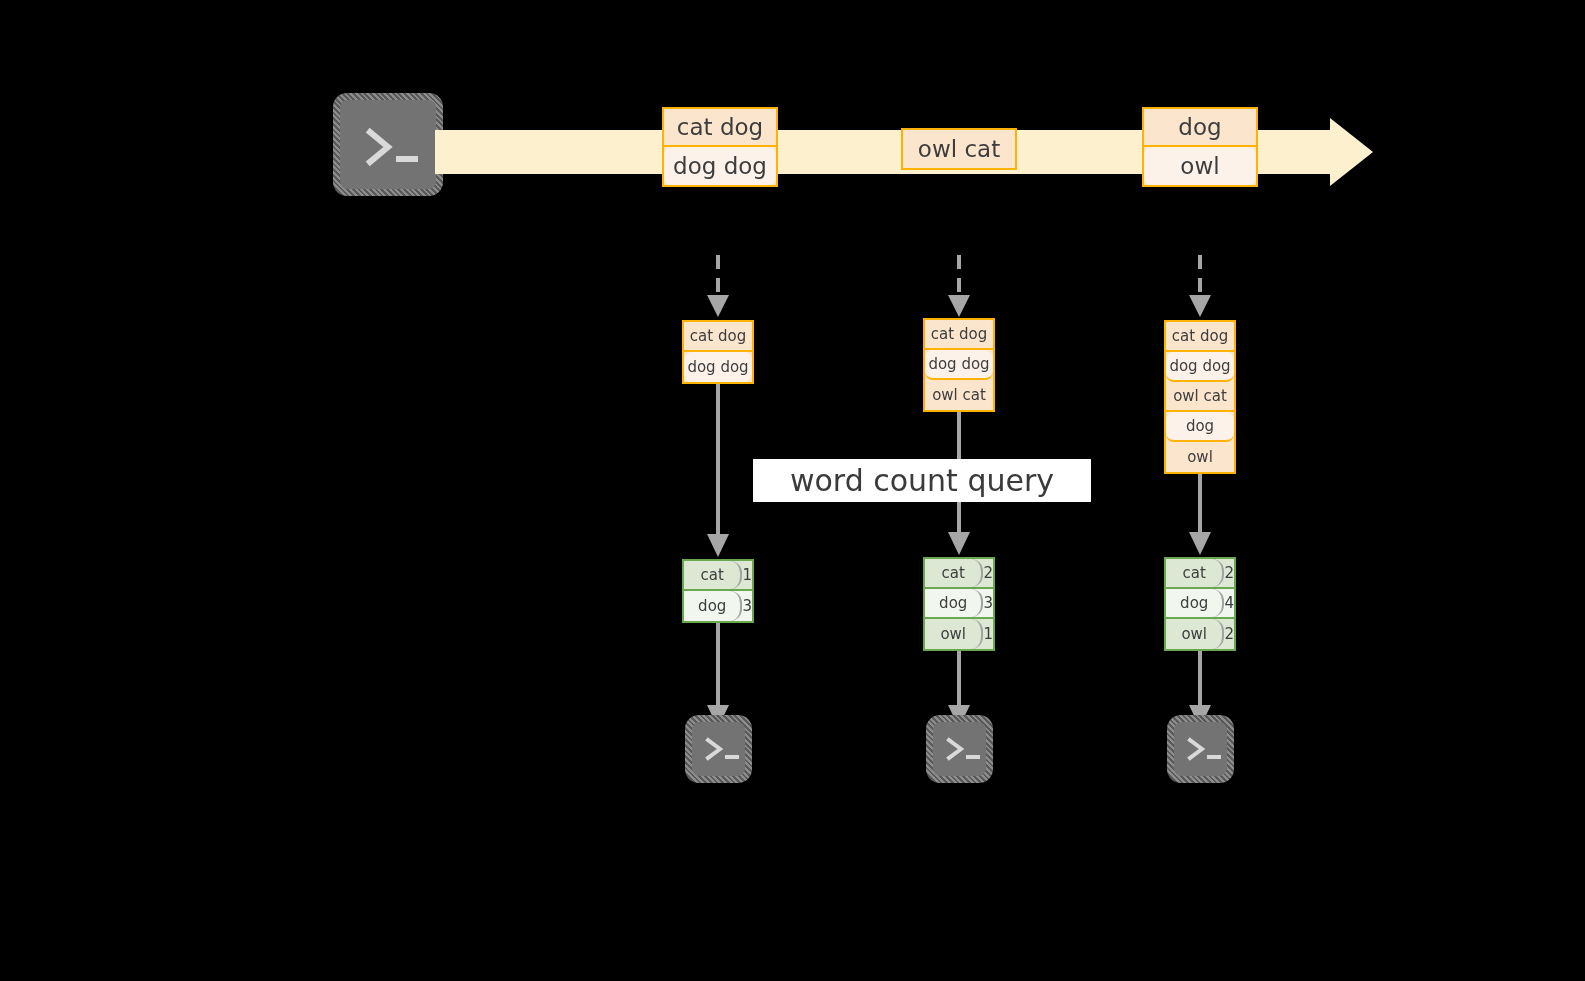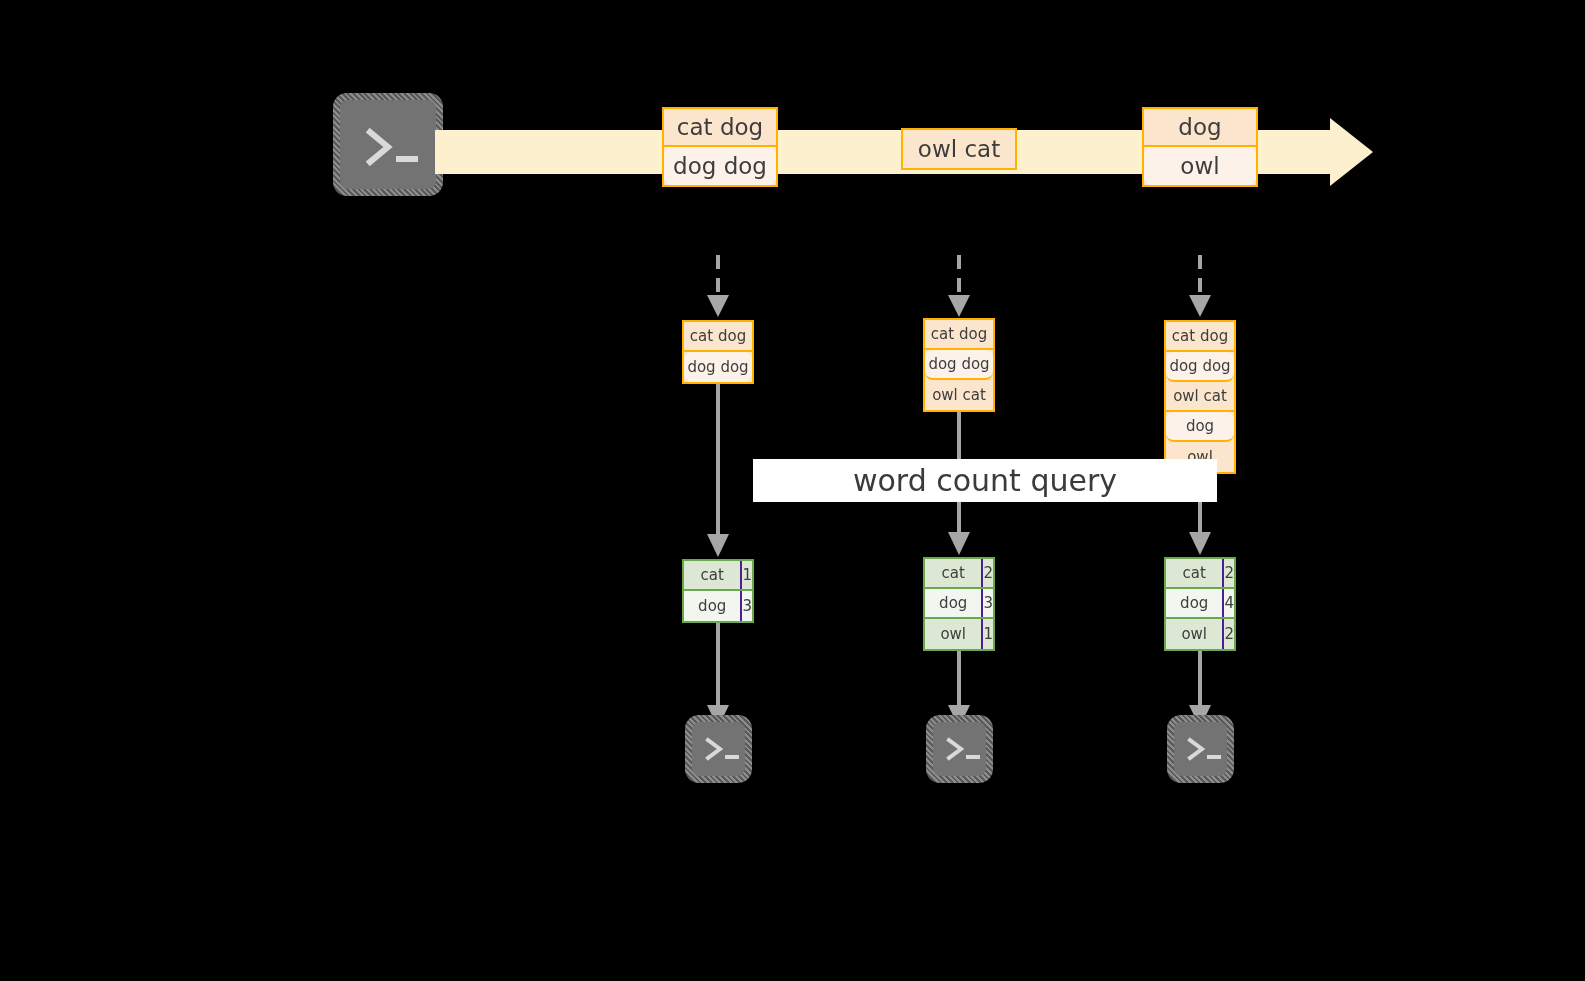--- a/index.html
+++ b/index.html
@@ -85,26 +85,27 @@
     display: flex;
     height: 30px;
     border-bottom: 2px solid #6AA84F;
   }
   .resrow:last-child { border-bottom: none; }
   .resrow.shade-a { background: #DCE8D4; }
   .resrow.shade-b { background: #F1F6EF; }
   .rescell-k {
     box-sizing: border-box;
     width: 65px;
-    border-right: 2px solid #4c1d95;
+    border-right: 2px solid #a3a3a3;
     display: flex;
     align-items: center;
     justify-content: center;
     font-size: 15px;
     color: #3d3d3d;
+    border-radius: 12px;
   }
   .rescell-v {
     box-sizing: border-box;
     flex: 1;
     display: flex;
     align-items: center;
     justify-content: center;
     font-size: 15px;
     color: #3d3d3d;
   }
@@ -281,15 +282,15 @@
 
   <div class="term" style="left:1102px; top:715px; width:67px; height:68px;">
     <div class="term-inner">
       <svg width="67" height="68" viewBox="0 0 67 68">
         <path d="M16 18 L28 27 L16 36" fill="none" stroke="#d9d9d9" stroke-width="4" stroke-linecap="square"></path>
         <rect x="33" y="33" width="14" height="4" fill="#d9d9d9"></rect>
       </svg>
     </div>
   </div>
 
-  <div class="query-label" style="left:688px; top:459px; width:464px; height:43px;">word count query</div>
+  <div class="query-label" style="left:688px; top:459px; width:338px; height:43px;">word count query</div>
 
 </div>
 
 </body></html>

